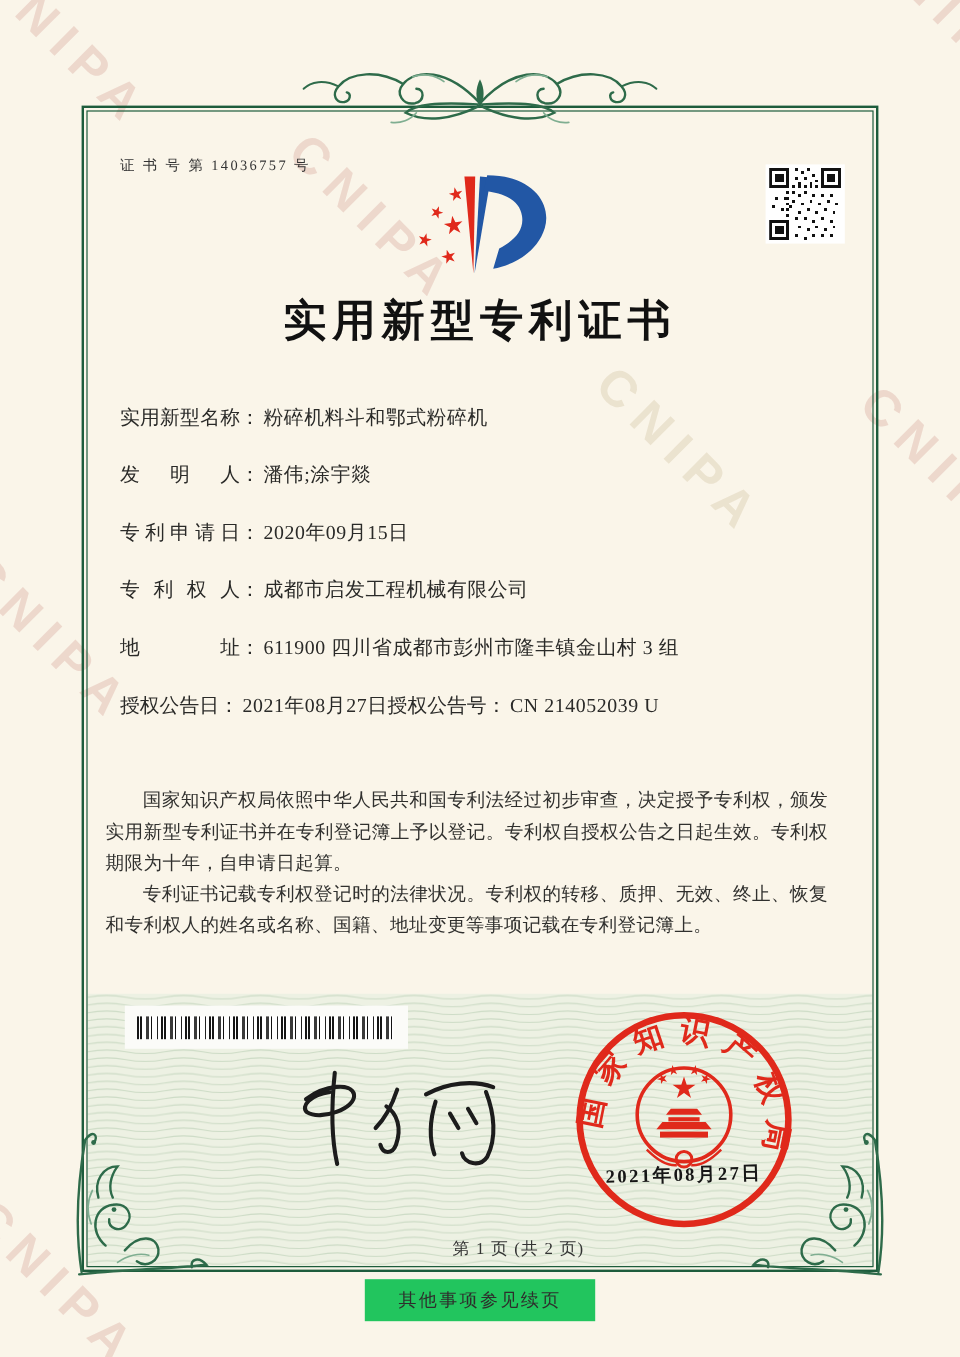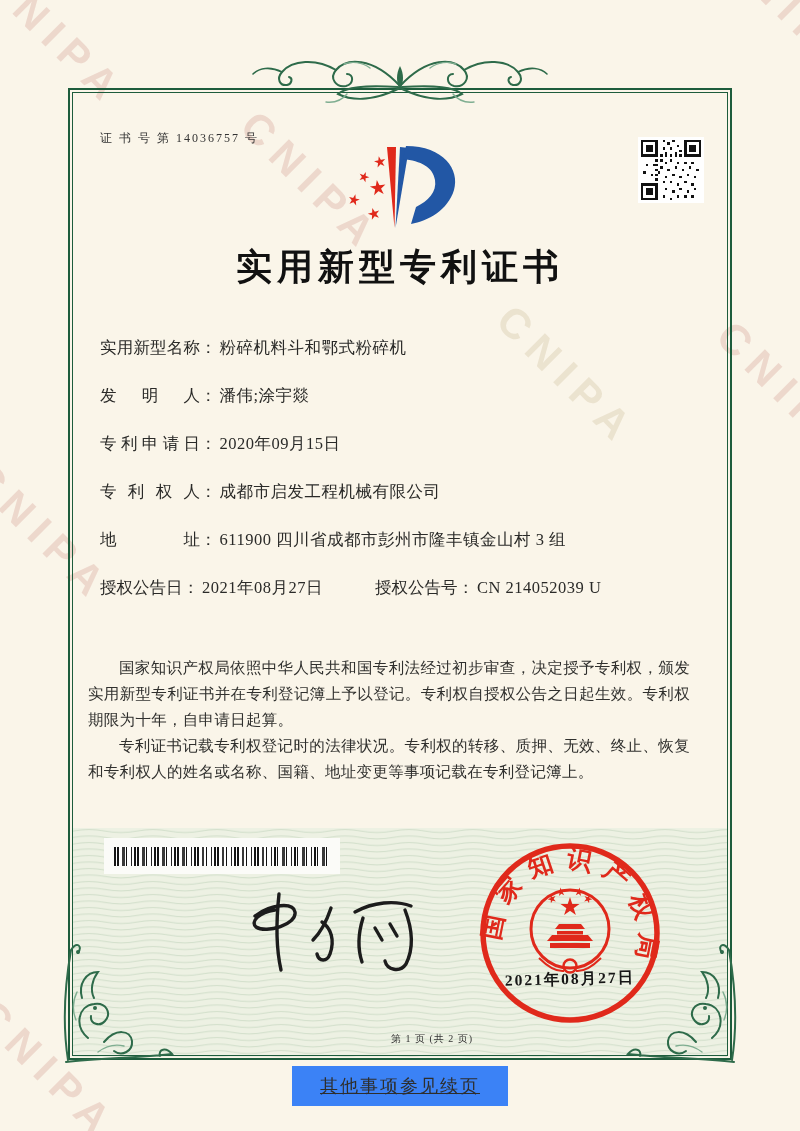--- a/index.html
+++ b/index.html
@@ -38,21 +38,21 @@
   }
   
   .fields { position:absolute; left:100px; top:336px; width:610px; font-size:16.5px; }
   .field-row { margin-bottom:25px; line-height:23px; white-space:nowrap; }
   .f-label.w6 {
     display:inline-block; width:100px; text-align:justify; text-align-last:justify;
     text-justify:inter-character; vertical-align:top;
   }
   .f-colon { display:inline-block; vertical-align:top; }
   .f-value { display:inline-block; vertical-align:top; letter-spacing:0.5px; margin-left:3px; }
-  .grant-pair2 { margin-left:52px; }
+  .grant-pair2 { }
   
   .paras { position:absolute; left:88px; top:655px; width:602px; }
   .paras p {
     font-size:15.5px; line-height:26px; text-align:justify; text-indent:2em;
     letter-spacing:0.3px; color:#30302e;
   }
   
   .band { position:absolute; left:73px; top:828px; width:654px; height:229px; }
   
   .barcode-pad { position:absolute; left:104px; top:838px; width:236px; height:36px; background:#fbfbf8; }
@@ -69,24 +69,24 @@
   .signer { position:absolute; left:113px; top:893px; font-size:16.5px; line-height:37px; letter-spacing:3px; color:#222; }
   .sig-script { position:absolute; left:225px; top:882px; }
   
   .seal { position:absolute; left:477px; top:840px; width:186px; height:186px; }
   .seal-date {
     position:absolute; left:477px; top:969px; width:186px; text-align:center;
     font-size:15.5px; font-weight:bold; letter-spacing:2px; color:#161616;
     transform:rotate(-1.5deg);
   }
   
-  .page-no { position:absolute; left:68px; top:1032px; width:728px; text-align:center; font-size:10px; letter-spacing:1px; color:#333; }
+  .page-no { position:absolute; left:68px; top:1032px; width:728px; text-align:center; font-size:14px; letter-spacing:1px; color:#333; }
   .note {
     position:absolute; left:50%; top:1066px; transform:translateX(-50%);
-    background:#3b82f6; padding:8px 28px; font-size:18px; letter-spacing:2px; color:#2e2e2c;text-decoration:underline;
+    background:#22c55e; padding:8px 28px; font-size:15px; letter-spacing:2px; color:#2e2e2c;
   }
 </style>
 </head>
 <body>
 
 <div class="page">
 
   <div class="wm pink" style="left:-34px; top:12px;">CNIPA</div>
   <div class="wm pink" style="left:222px; top:158px;">CNIPA</div>
   <div class="wm beige" style="left:478px; top:352px;">CNIPA</div>

